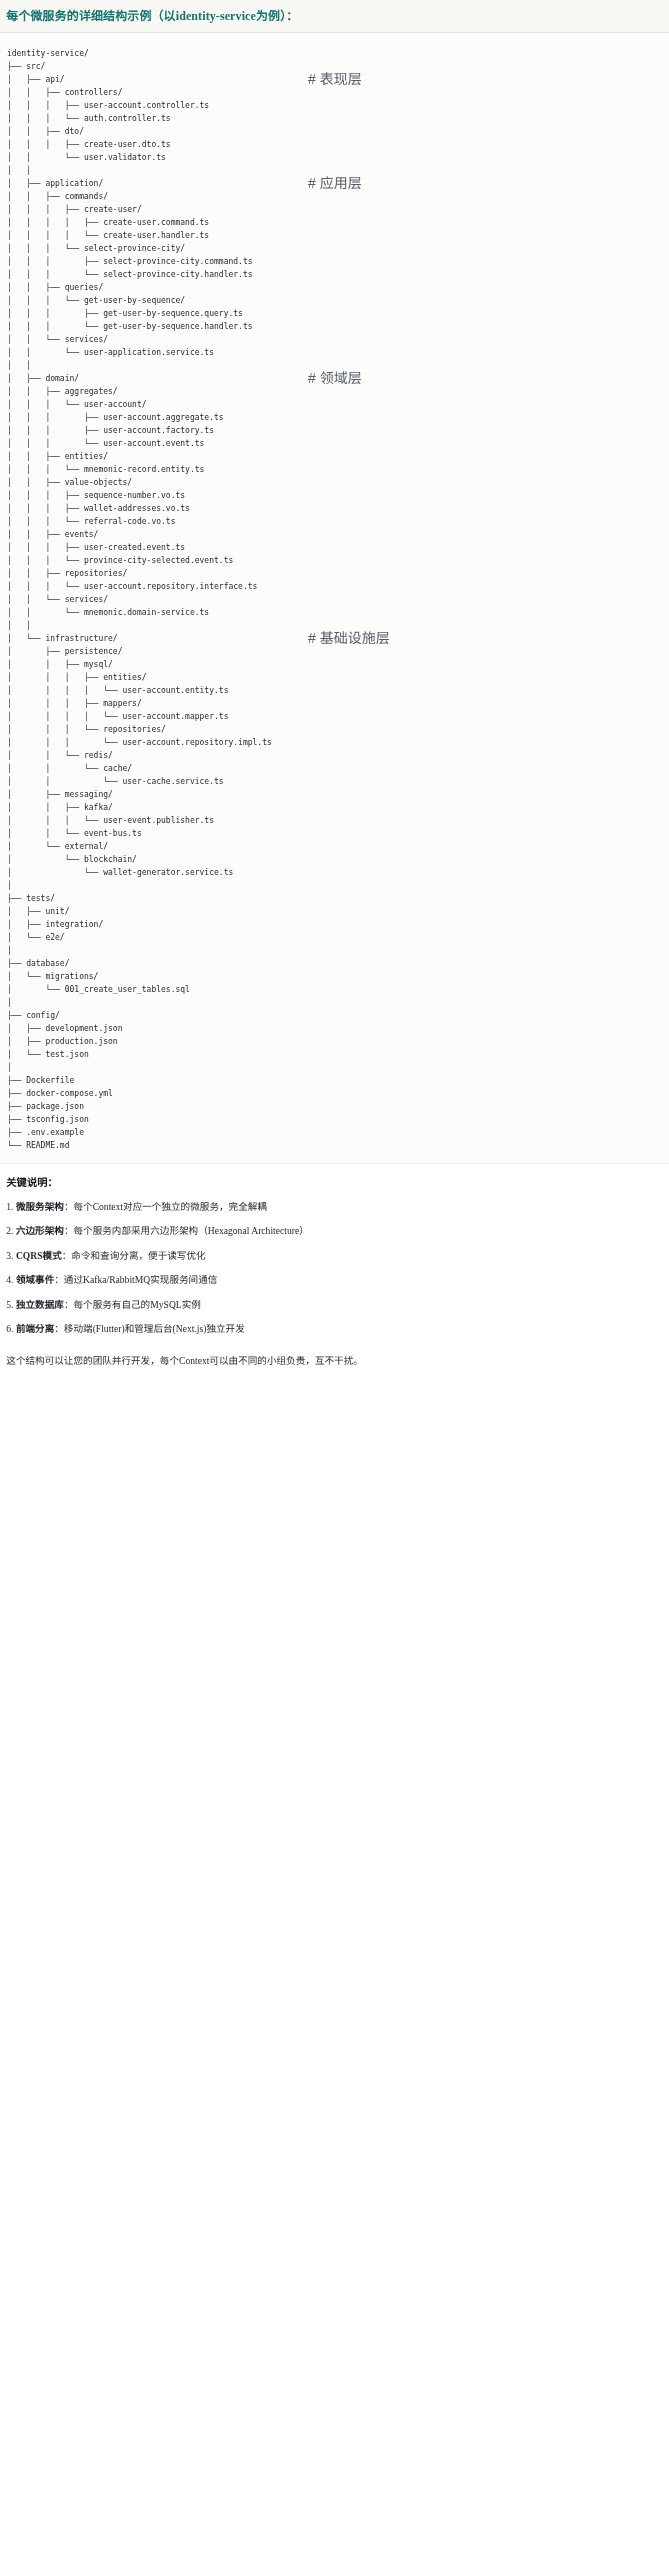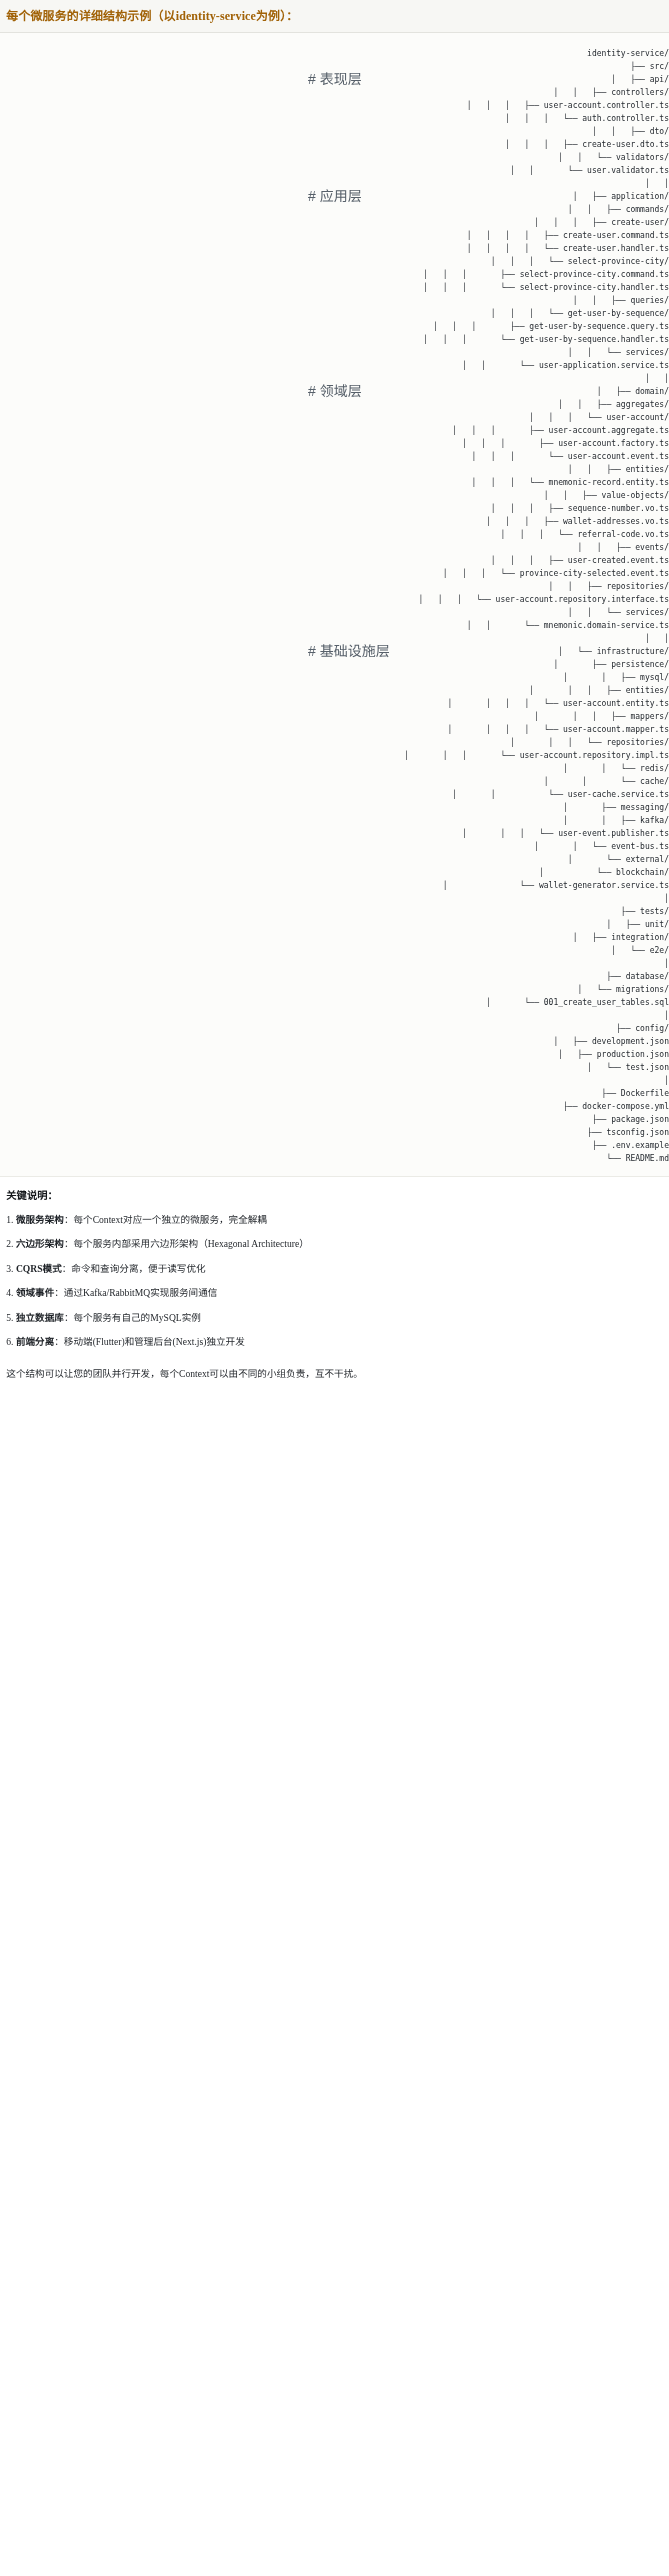--- a/index.html
+++ b/index.html
@@ -25,31 +25,30 @@
     background: #f7f7f4;
     border-bottom: 0.6px solid #e3e3de;
     padding: 8.8px 6.3px 8.1px 6.3px;
     box-sizing: border-box;
   }
   .title-text {
     font-family: "Liberation Serif", "DejaVu Serif", serif;
     font-weight: bold;
     font-size: 12px;
     line-height: 1.25;
-    color: #a16207;
+    color: #0f766e;
     letter-spacing: 0.1px;
   }
 
   
   .tree-block {
     background: #fcfcfa;
     padding: 13.8px 0 11.3px 0;
     box-sizing: border-box;
     border-bottom: 0.6px solid #ebebe6;
-    text-align: right;
   }
   .tree-line {
     font-family: "DejaVu Sans Mono", "Liberation Mono", monospace;
     font-size: 8px;
     line-height: 13px;
     height: 13px;
     white-space: pre;
     color: #30363d;
     padding-left: 6.9px;
     position: relative;
@@ -118,21 +117,20 @@
 
   <div class="tree-block" id="tree-block">
       <div class="tree-line"><span class="path-text">identity-service/</span></div>
       <div class="tree-line"><span class="path-text">├── src/</span></div>
       <div class="tree-line"><span class="path-text">│   ├── api/</span><span class="comment cmt-col"># 表现层</span></div>
       <div class="tree-line"><span class="path-text">│   │   ├── controllers/</span></div>
       <div class="tree-line"><span class="path-text">│   │   │   ├── user-account.controller.ts</span></div>
       <div class="tree-line"><span class="path-text">│   │   │   └── auth.controller.ts</span></div>
       <div class="tree-line"><span class="path-text">│   │   ├── dto/</span></div>
       <div class="tree-line"><span class="path-text">│   │   │   ├── create-user.dto.ts</span></div>
-      <div class="tree-line"><span class="path-text">│   │   └── validators/</span></div>
       <div class="tree-line"><span class="path-text">│   │       └── user.validator.ts</span></div>
       <div class="tree-line"><span class="path-text">│   │</span></div>
       <div class="tree-line"><span class="path-text">│   ├── application/</span><span class="comment cmt-col"># 应用层</span></div>
       <div class="tree-line"><span class="path-text">│   │   ├── commands/</span></div>
       <div class="tree-line"><span class="path-text">│   │   │   ├── create-user/</span></div>
       <div class="tree-line"><span class="path-text">│   │   │   │   ├── create-user.command.ts</span></div>
       <div class="tree-line"><span class="path-text">│   │   │   │   └── create-user.handler.ts</span></div>
       <div class="tree-line"><span class="path-text">│   │   │   └── select-province-city/</span></div>
       <div class="tree-line"><span class="path-text">│   │   │       ├── select-province-city.command.ts</span></div>
       <div class="tree-line"><span class="path-text">│   │   │       └── select-province-city.handler.ts</span></div>

